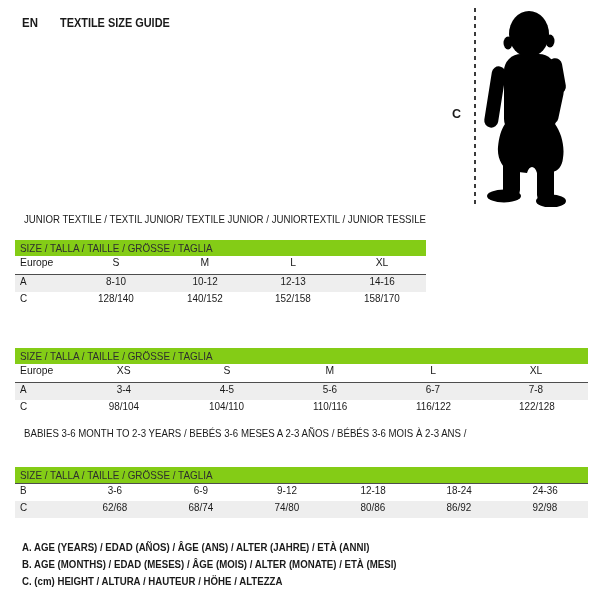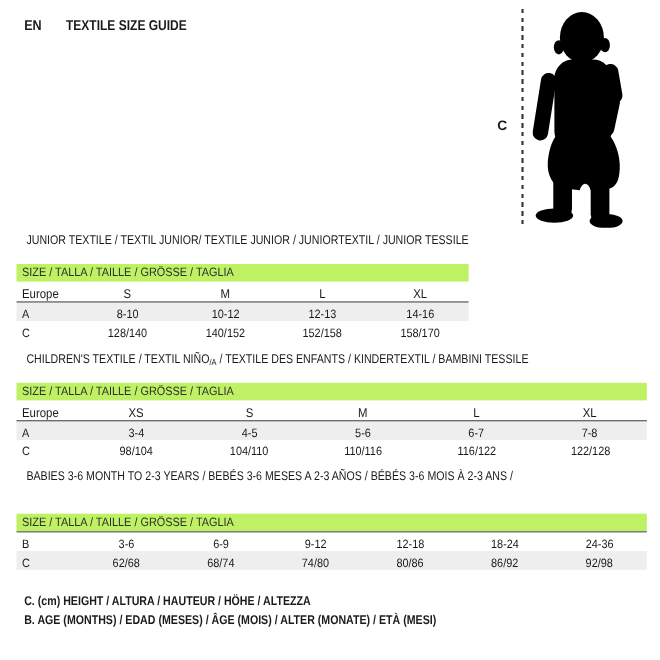--- a/index.html
+++ b/index.html
@@ -32,24 +32,24 @@
   .st3a { top:427px; }
   .st3b { top:444px; }
   .sub { font-size:8px; vertical-align:-2px; }
 
   
   .tbl { position:absolute; left:15px; font-size:11px; }
   .t1 { top:240px; width:411px; }
   .t2 { top:348px; width:573px; }
   .t3 { top:467px; width:573px; }
   .bar {
-    height:16px; background:#bef264; color:#2e2e2e;
+    height:16px; background:#84cc16; color:#2e2e2e;
     display:flex; align-items:center; padding-left:5px; box-sizing:border-box;
   }
-  .row { display:flex; align-items:flex-end; height:17px; }
+  .row { display:flex; align-items:flex-start; height:17px; }
   .row.europe { height:18px; font-size:11.5px; }
   .row.first-data { border-top:1px solid #4d4d4d; }
   .shade { background:#eeeeee; }
   .lbl { width:57px; padding-left:5px; box-sizing:border-box; }
   .lbl > span { display:inline-block; transform:scaleX(0.9); transform-origin:0 50%; }
   .val { flex:1; text-align:center; }
 
   
   .footnotes { position:absolute; left:22px; top:538px; }
   .fn { display:flex; align-items:center; height:17.2px; font-weight:bold; font-size:11.5px; }
@@ -108,23 +108,20 @@
     </div>
     <div class="row">
       <span class="lbl"><span>C</span></span>
       <span class="val"><span class="cxc">128/140</span></span>
       <span class="val"><span class="cxc">140/152</span></span>
       <span class="val"><span class="cxc">152/158</span></span>
       <span class="val"><span class="cxc">158/170</span></span>
     </div>
   </div>
 
-  <div class="section-title st2">
-    <span class="cx"><span>CHILDREN'S TEXTILE / TEXTIL NIÑO</span><span class="sub">/A</span><span> / TEXTILE DES ENFANTS / KINDERTEXTIL / BAMBINI TESSILE</span></span>
-  </div>
   <div class="tbl t2">
     <div class="bar">
       <span class="cxc" style="transform-origin:0 50%;">SIZE / TALLA / TAILLE / GRÖSSE / TAGLIA</span>
     </div>
     <div class="row europe">
       <span class="lbl"><span>Europe</span></span>
       <span class="val"><span class="cxc">XS</span></span>
       <span class="val"><span class="cxc">S</span></span>
       <span class="val"><span class="cxc">M</span></span>
       <span class="val"><span class="cxc">L</span></span>
@@ -170,20 +167,23 @@
       <span class="val"><span class="cxc">68/74</span></span>
       <span class="val"><span class="cxc">74/80</span></span>
       <span class="val"><span class="cxc">80/86</span></span>
       <span class="val"><span class="cxc">86/92</span></span>
       <span class="val"><span class="cxc">92/98</span></span>
     </div>
   </div>
 
   <div class="footnotes">
     <div class="fn">
-        <span class="cx">C. (cm) HEIGHT / ALTURA / HAUTEUR / HÖHE / ALTEZZA</span>
+        <span class="cx">A. AGE (YEARS) / EDAD (AÑOS) / ÂGE (ANS) / ALTER (JAHRE) / ETÀ (ANNI)</span>
       </div>
     <div class="fn">
         <span class="cx">B. AGE (MONTHS) / EDAD (MESES) / ÂGE (MOIS) / ALTER (MONATE) / ETÀ (MESI)</span>
+      </div>
+    <div class="fn">
+        <span class="cx">C. (cm) HEIGHT / ALTURA / HAUTEUR / HÖHE / ALTEZZA</span>
       </div>
   </div>
 
 </div>
 
 </body></html>

